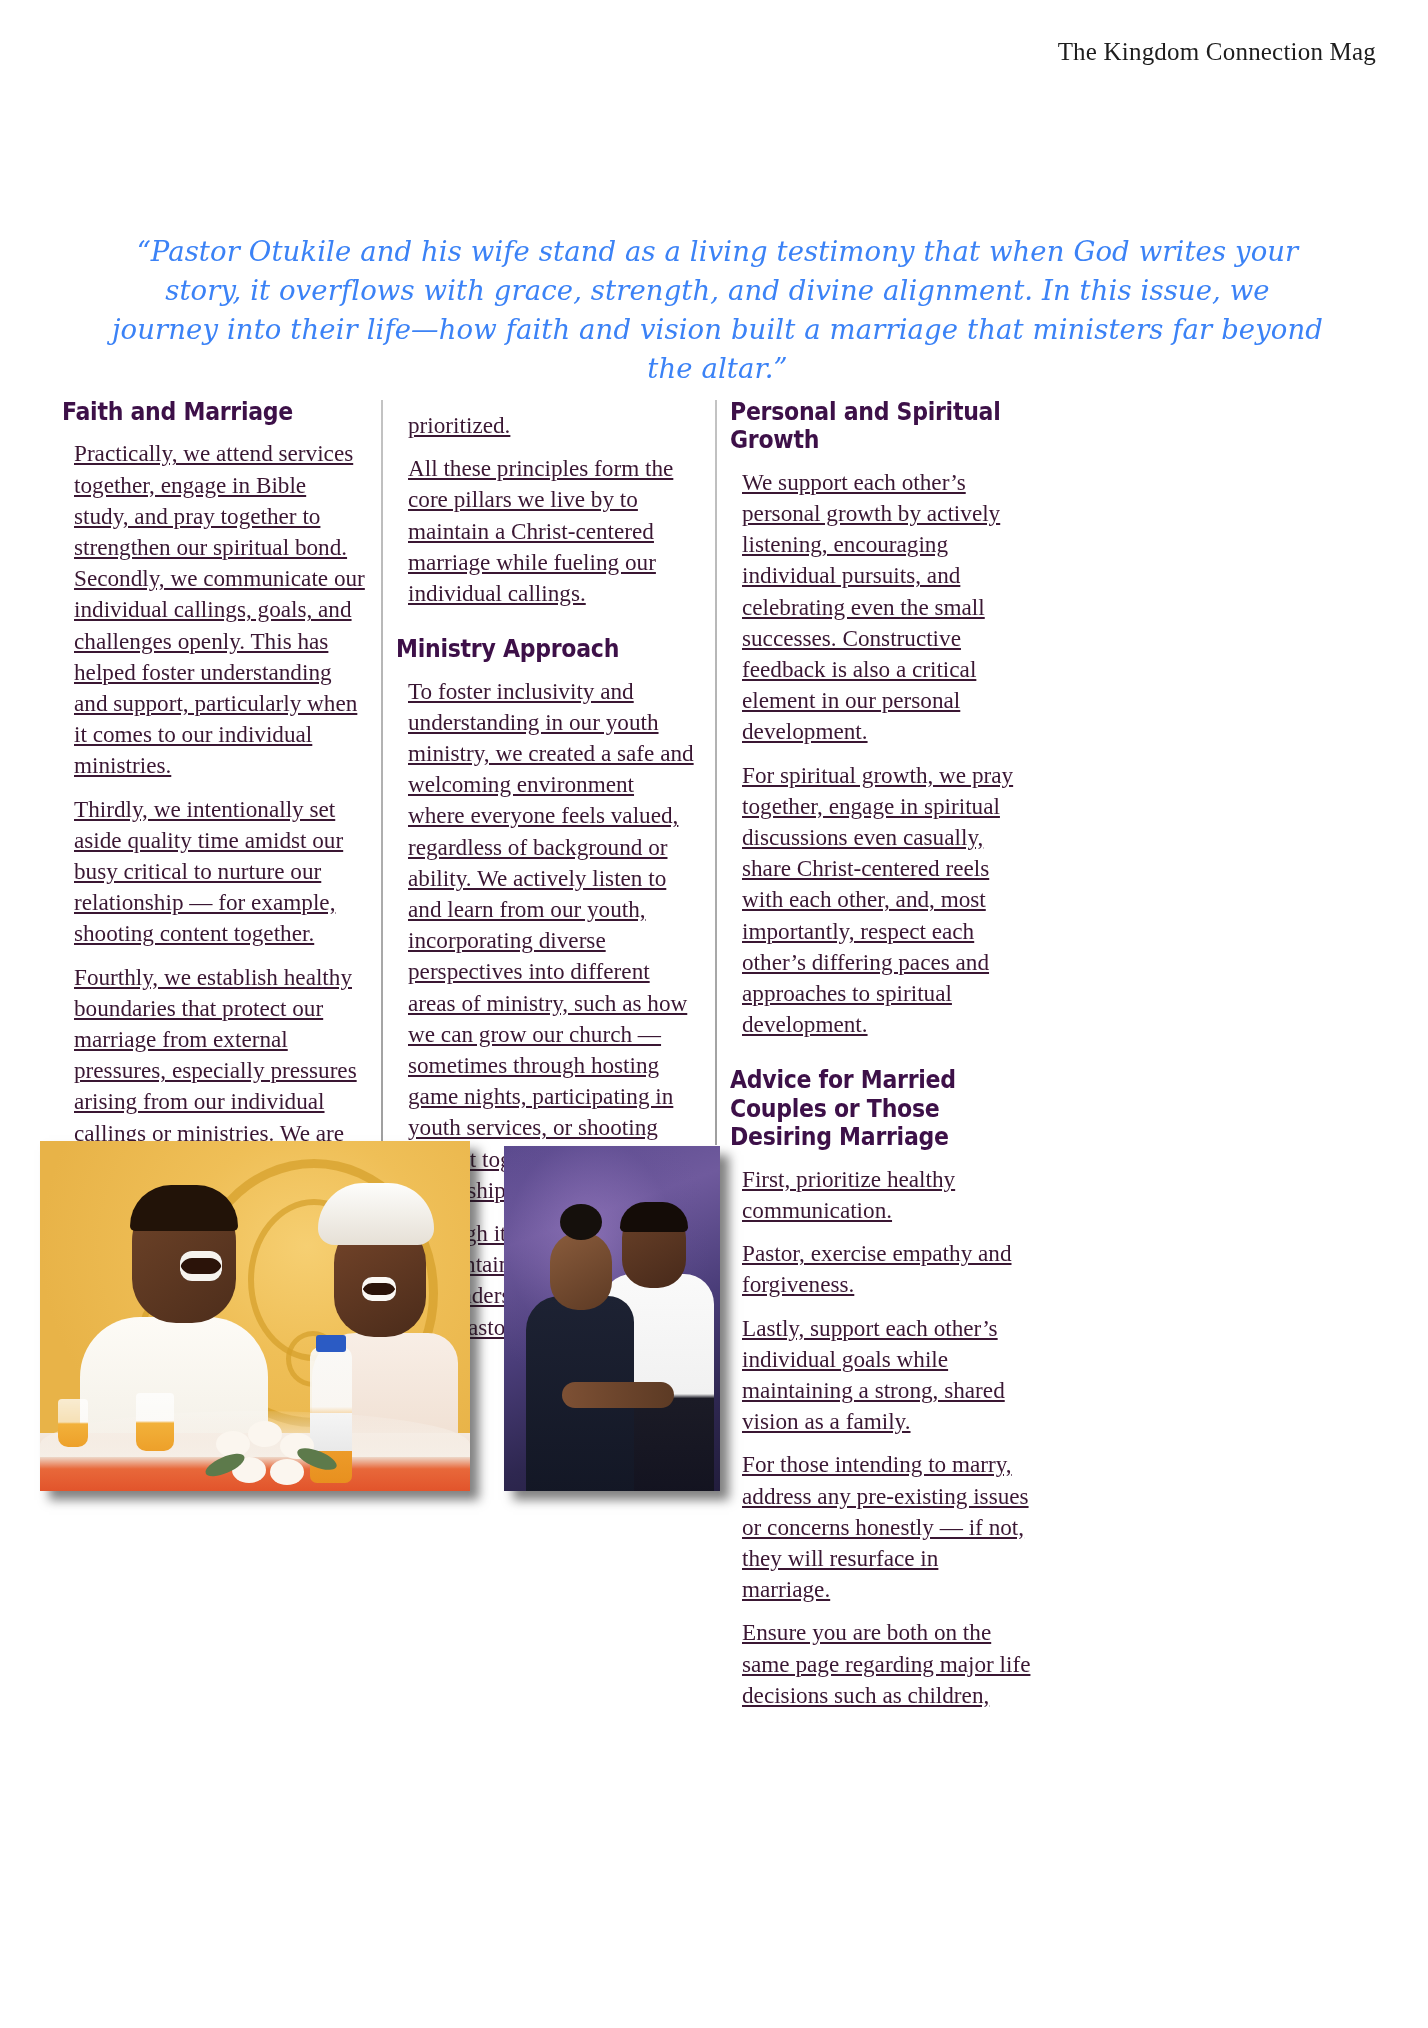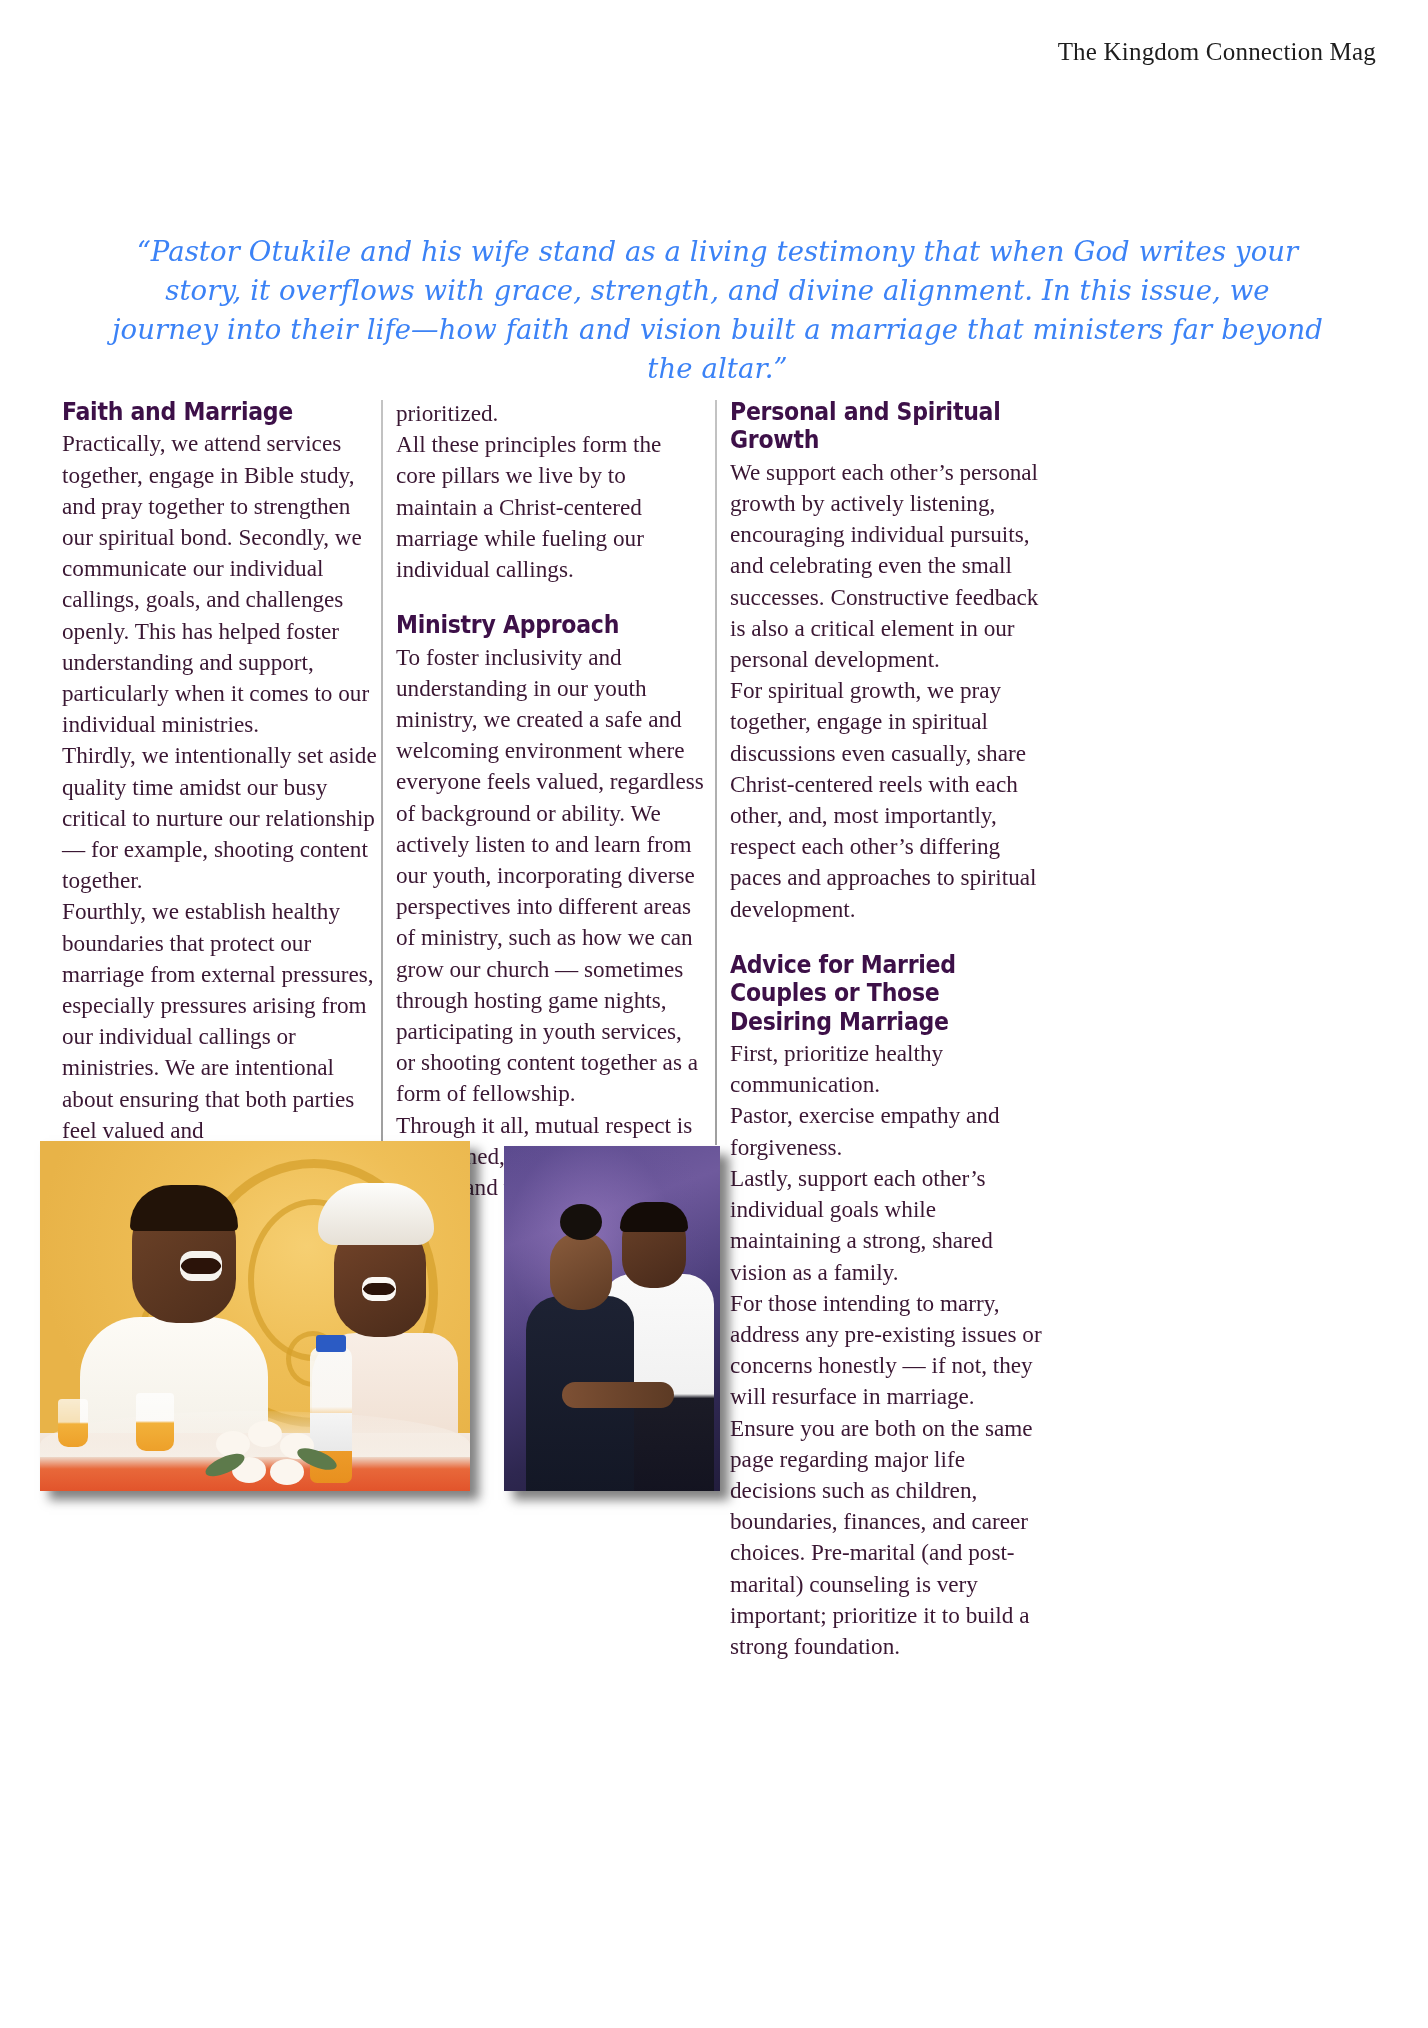--- a/index.html
+++ b/index.html
@@ -73,21 +73,22 @@
   
   .col {
     position: absolute;
     font-family: "Liberation Serif", "DejaVu Serif", serif;
     font-size: 23.2px;
     line-height: 1.345;
     color: #3a1733;
     text-align: left;
   }
   .col p {
-    margin: 0;
+    margin: 12px;
+    text-decoration: underline;
   }
   .col1 { left: 62px;  top: 398px; width: 315px; }
   .col2 { left: 396px; top: 398px; width: 310px; }
   .col3 { left: 730px; top: 398px; width: 313px; }
 
   .divider {
     position: absolute;
     width: 2px;
     background: linear-gradient(to bottom, #b9b9b9, #8e8e8e);
     opacity: 0.85;

